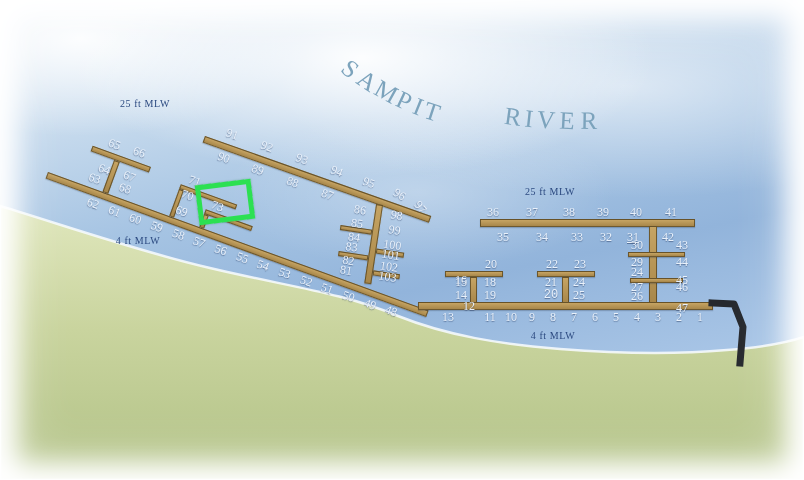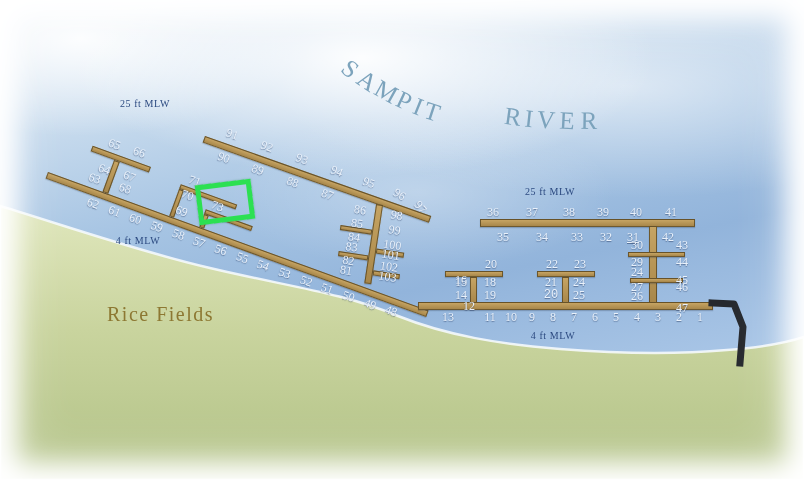--- a/index.html
+++ b/index.html
@@ -61,21 +61,20 @@
       <span class="title-letter" style="left: 546px; top: 120px; transform: translate(-50%, -50%) rotate(5deg);">V</span>
       <span class="title-letter" style="left: 567px; top: 121px; transform: translate(-50%, -50%) rotate(3deg);">E</span>
       <span class="title-letter" style="left: 589px; top: 121px; transform: translate(-50%, -50%) rotate(1deg);">R</span>
     </div>
 
   <div class="depth" style="left:145px;top:103px;">25 ft MLW</div>
   <div class="depth" style="left:550px;top:191px;">25 ft MLW</div>
   <div class="depth" style="left:138px;top:240px;">4 ft MLW</div>
   <div class="depth" style="left:553px;top:335px;">4 ft MLW</div>
 
-  <div id="rice-label">Rice Fields</div>
 
   <div id="left-frame" class="frame">
     <div class="dock" style="left:0;top:0;width:405px;height:7px;"></div>
     <div class="dock" style="left:33px;top:-40px;width:62px;height:6px;"></div>
     <div class="dock" style="left:58px;top:-34px;width:6px;height:34px;"></div>
     <div class="dock" style="left:129px;top:-34px;width:60px;height:5px;"></div>
     <div class="dock" style="left:129px;top:-29px;width:5px;height:29px;"></div>
     <div class="dock" style="left:161px;top:-19px;width:50px;height:5px;"></div>
     <div class="dock" style="left:161px;top:-14px;width:5px;height:14px;"></div>
   <span class="slip" style="left: 53px; top: -49px;">65</span>

